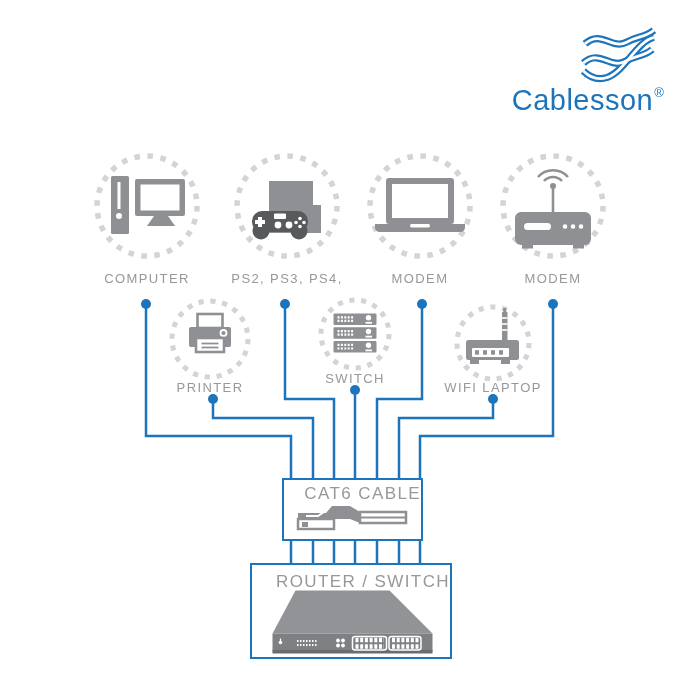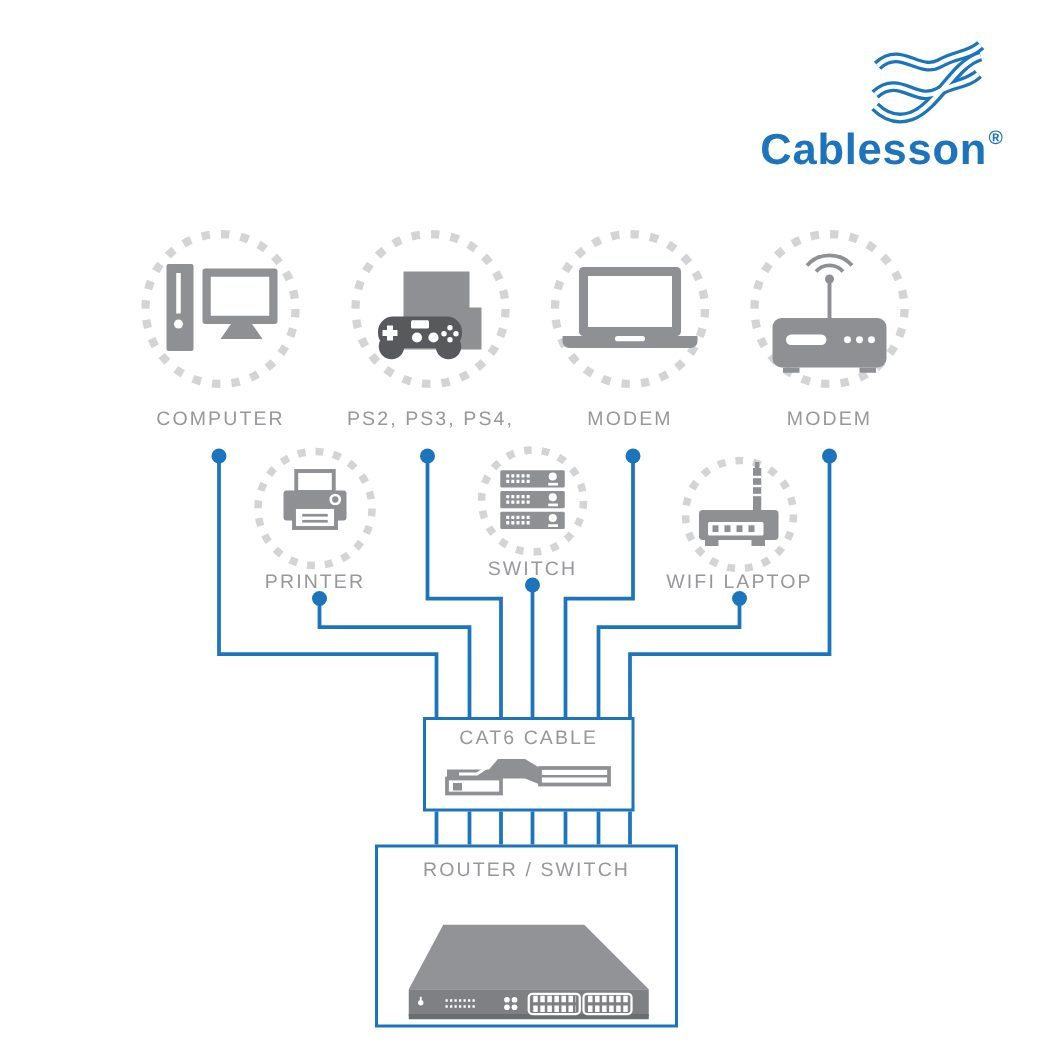--- a/index.html
+++ b/index.html
@@ -4,42 +4,42 @@
 <style>
   html,body{margin:0;padding:0;background:#ffffff;}
   .canvas{
     position:relative;width:700px;height:700px;background:#ffffff;overflow:hidden;
     font-family:"Liberation Sans", sans-serif;
   }
   
   .logo{position:absolute;top:26px;right:30px;width:165px;text-align:center;}
   .logo-mark{display:block;margin:0 0 2px 72px;}
   .wordmark{
-    color:#1C75BC;font-weight:bold;font-size:29px;letter-spacing:.5px;
+    color:#1C75BC;font-weight:normal;font-size:29px;letter-spacing:.5px;
     line-height:1;white-space:nowrap;
   }
   .wordmark sup{font-size:13px;position:relative;top:-2px;left:1px;}
   
   svg.diagram{position:absolute;left:0;top:0;z-index:1;}
   
   .device-label{
     position:absolute;width:180px;text-align:center;
     font-size:13px;letter-spacing:1.4px;color:#96989B;z-index:2;
     white-space:nowrap;
   }
   
   .net-box{
     position:absolute;box-sizing:border-box;background:#ffffff;
     border:2.5px solid #1C75BC;z-index:2;
   }
   .hub-box{left:282px;top:478px;width:141px;height:63px;}
-  .switch-box{left:250px;top:563px;width:202px;height:122px;}
+  .switch-box{left:250px;top:563px;width:202px;height:96px;}
   .box-label{
-    position:absolute;left:0;right:0;text-align:center;
-    font-size:13px;letter-spacing:1.4px;color:#96989B;white-space:nowrap;
+    position:absolute;left:0;right:0;text-align:right;
+    font-size:17px;letter-spacing:1.4px;color:#96989B;white-space:nowrap;
   }
   .hub-box .box-label{top:4px;}
   .switch-box .box-label{top:7px;}
   .box-icon{position:absolute;left:0;bottom:0;}
 </style>
 </head>
 <body>
 
 <div class="canvas">
 

